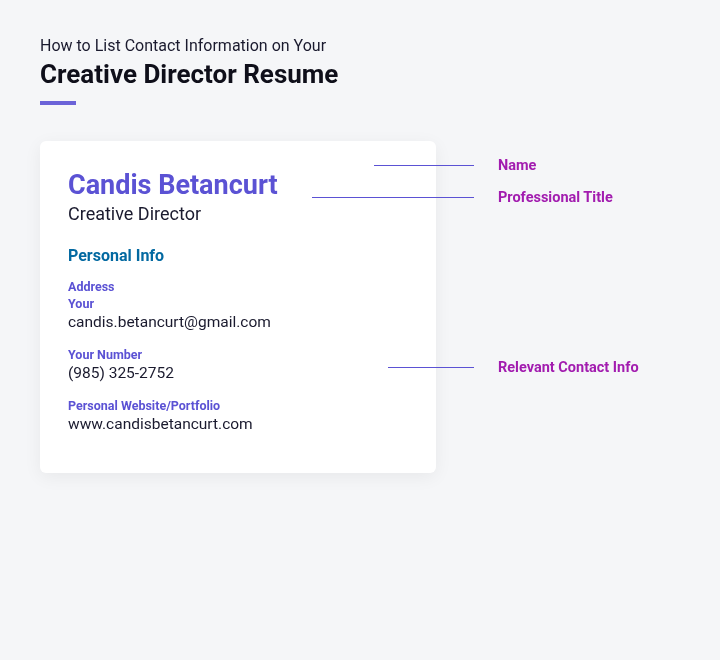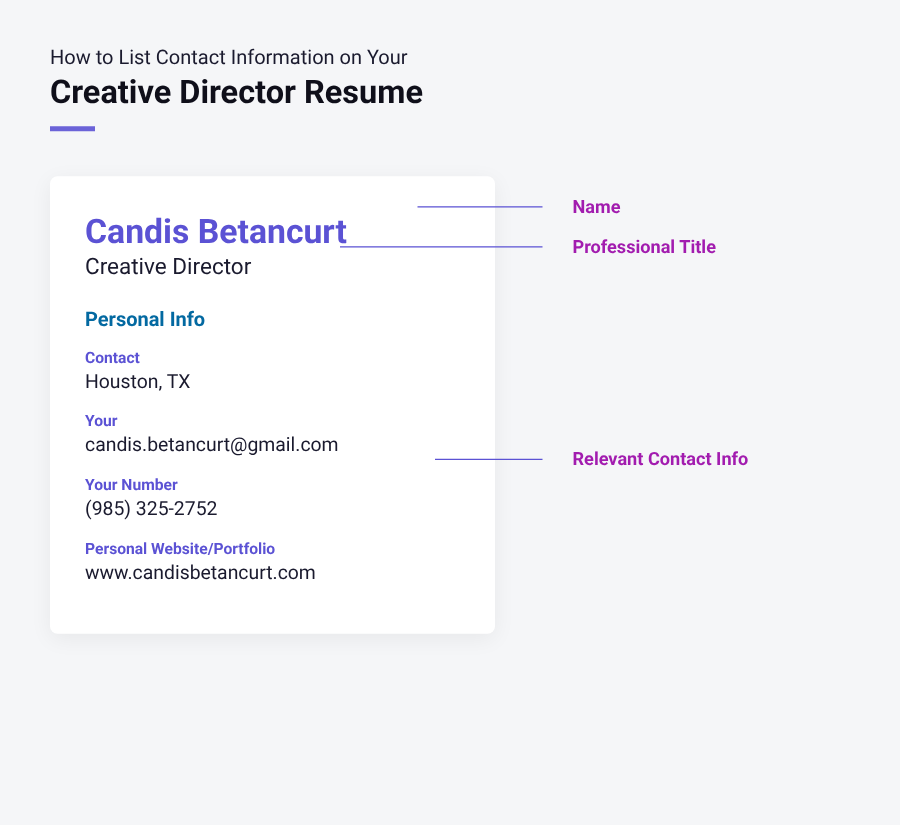--- a/index.html
+++ b/index.html
@@ -29,21 +29,21 @@
       margin-bottom: 36px;
     }
     .content {
       display: flex;
       align-items: flex-start;
     }
     .card {
       background: #fff;
       border-radius: 6px;
       box-shadow: 0 4px 18px rgba(0,0,0,0.06);
-      width: 356px;
+      width: 396px;
       padding: 28px 28px 40px 28px;
       position: relative;
     }
     .name {
       font-size: 27px;
       font-weight: 700;
       color: #5b52d4;
       margin-bottom: 2px;
     }
     .title {
@@ -106,22 +106,21 @@
 <div class="header-title">Creative Director Resume</div>
 <div class="underline"></div>
 
 <div class="content">
 
   <div class="card">
     <div class="name">Candis Betancurt</div>
     <div class="title">Creative Director</div>
     <div class="section-heading">Personal Info</div>
 
-    <div class="field-label">Contact</div>
-    <div class="field-value">Houston, TX</div>
+    <div class="field-label">Address</div>
 
     <div class="field-label">Your</div>
     <div class="field-value">candis.betancurt@gmail.com</div>
 
     <div class="field-label">Your Number</div>
     <div class="field-value">(985) 325-2752</div>
 
     <div class="field-label">Personal Website/Portfolio</div>
     <div class="field-value" style="margin-bottom:0">www.candisbetancurt.com</div>
   </div>

